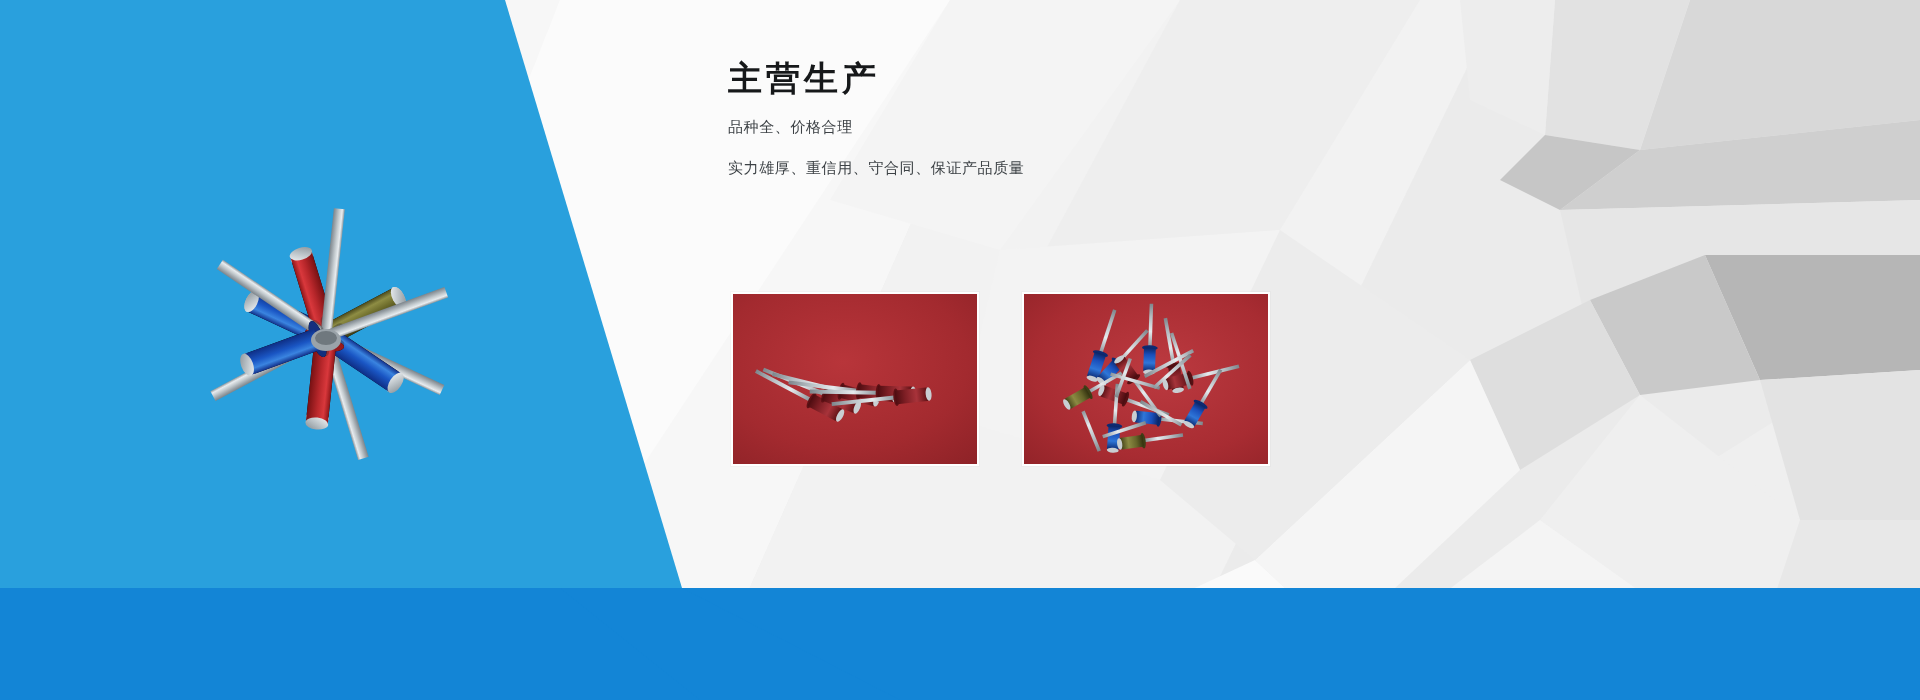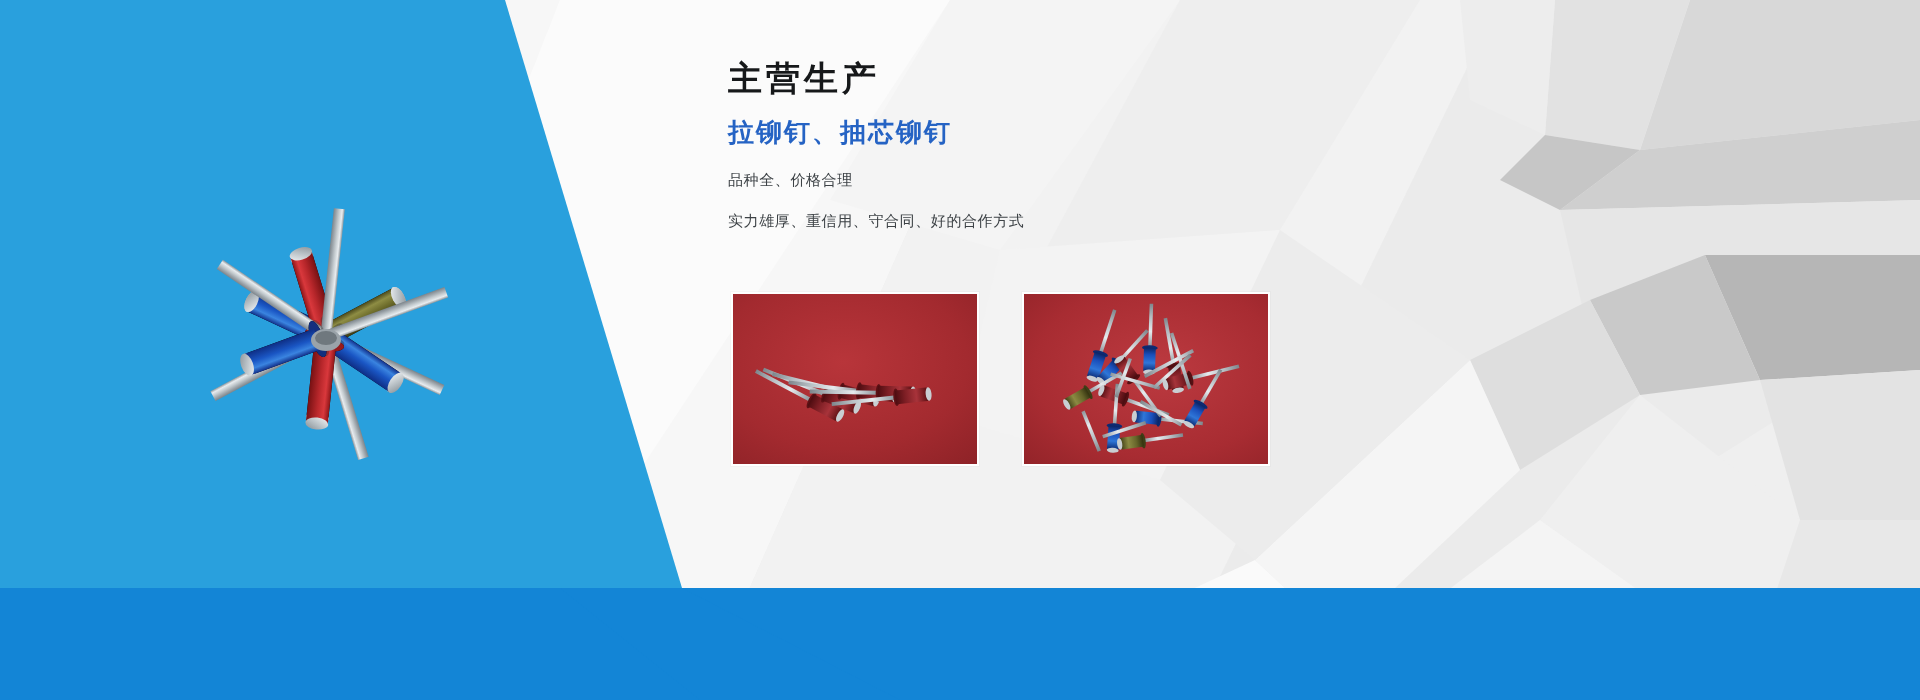--- a/index.html
+++ b/index.html
@@ -228,23 +228,22 @@
         </g>
       </g>
 
       <ellipse cx="0" cy="4" rx="15" ry="11" fill="#9aa3a9"></ellipse>
       <ellipse cx="0" cy="2" rx="11" ry="7" fill="#6f787e"></ellipse>
     </g>
   </svg>
 
   <div class="text-col">
     <div class="main-title">主营生产</div>
-    <div class="sub-title">拉铆钉、抽芯铆钉</div>
     <div class="desc-line">品种全、价格合理</div>
-    <div class="desc-line">实力雄厚、重信用、守合同、好的合作方式</div>
+    <div class="desc-line">实力雄厚、重信用、守合同、保证产品质量</div>
   </div>
 
   <div class="photos">
 
     <div class="photo-frame">
       <div class="photo-inner">
         <svg viewBox="0 0 248 174" preserveAspectRatio="none">
           <defs>
             <radialGradient id="redbg1" cx="45%" cy="40%" r="85%">
               <stop offset="0%" stop-color="#b8353a"></stop>

